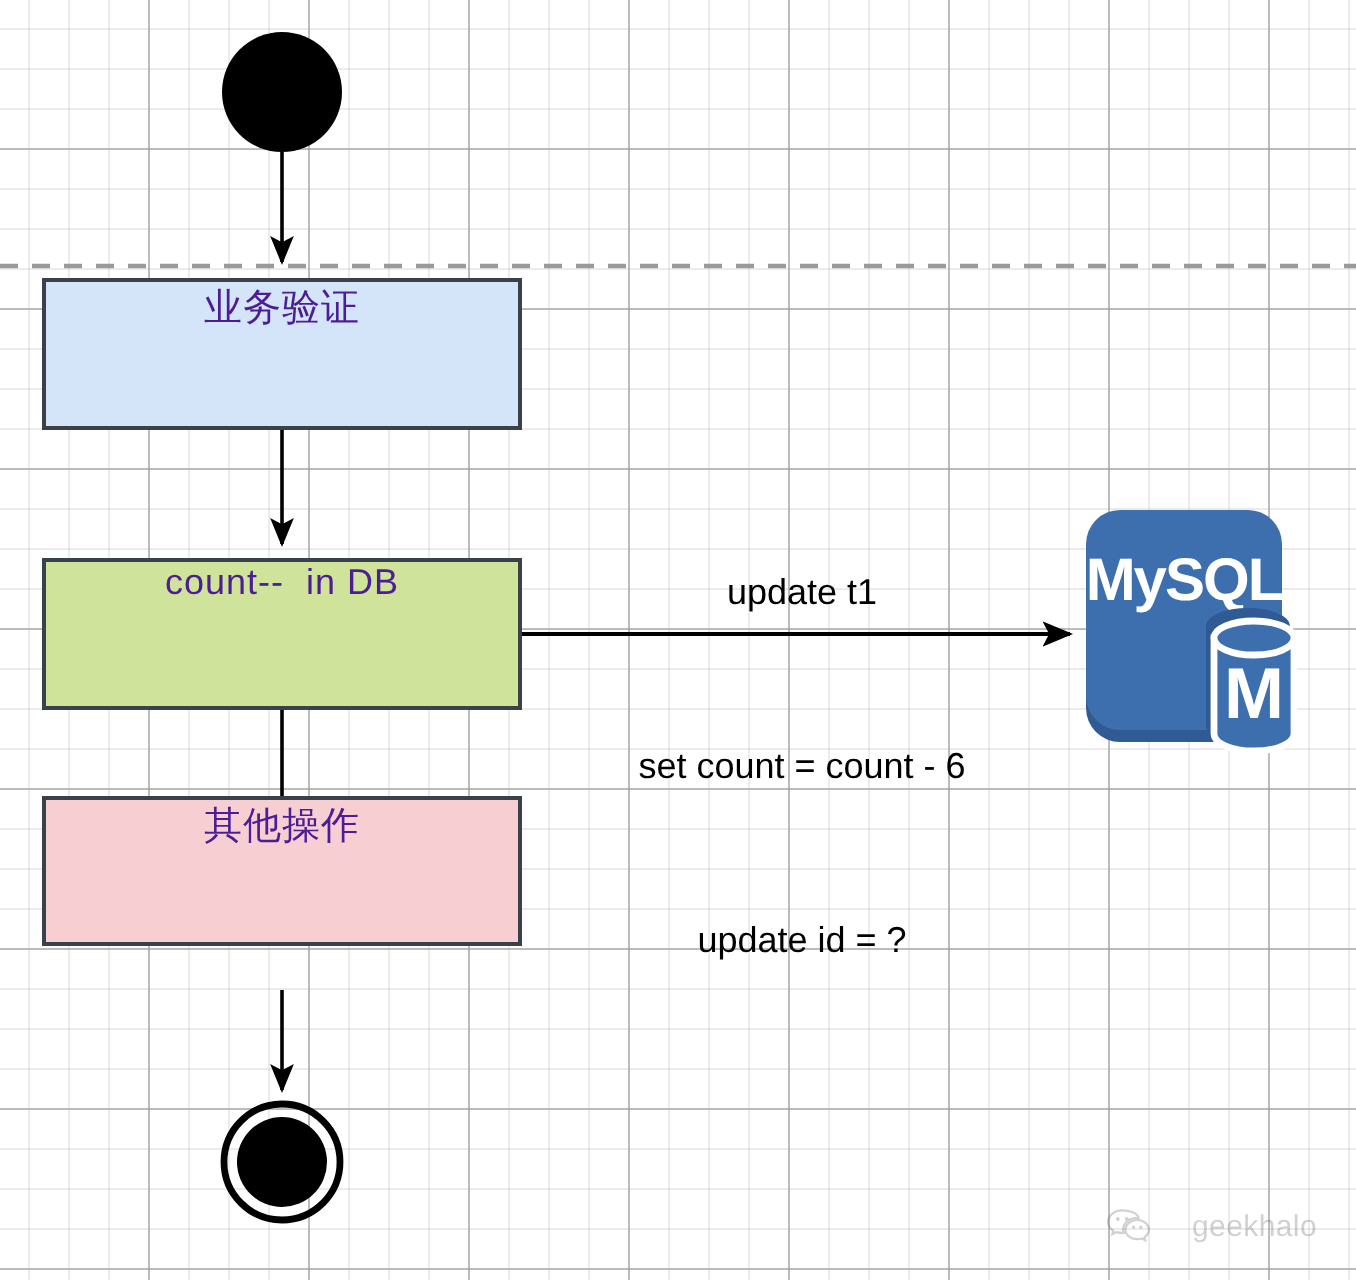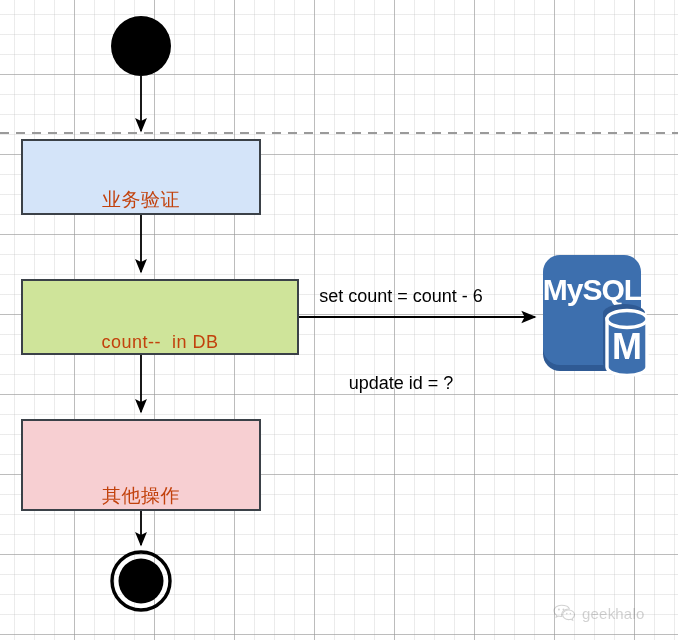--- a/index.html
+++ b/index.html
@@ -26,38 +26,38 @@
     position: absolute;
     left: 0; top: 0;
     width: 678px;
     height: 640px;
   }
   .node-box {
     position: absolute;
     box-sizing: border-box;
     border: 2px solid #3b4148;
     display: flex;
-    align-items: flex-end;
+    align-items: flex-start;
     justify-content: center;
-    color: #c2410c;
+    color: #4c1d95;
     font-size: 19px;
     letter-spacing: 0.5px;
     white-space: pre;
   }
   #box-validate {
     left: 21px; top: 139px; width: 240px; height: 76px;
     background: #d4e4f9;
   }
   #box-count {
-    left: 21px; top: 279px; width: 278px; height: 76px;
+    left: 21px; top: 279px; width: 240px; height: 76px;
     background: #cfe49a;
     font-size: 18px;
   }
   #box-other {
-    left: 21px; top: 419px; width: 240px; height: 92px;
+    left: 21px; top: 398px; width: 240px; height: 75px;
     background: #f7cfd2;
   }
   #sql-label {
     position: absolute;
     left: 281px; top: 224px;
     width: 240px;
     text-align: center;
     font-size: 18px;
     line-height: 29px;
     color: #000000;
@@ -66,21 +66,21 @@
   #mysql-logo {
     position: absolute;
     left: 541px; top: 253px;
     width: 118px; height: 124px;
   }
   #watermark {
     position: absolute;
     left: 553px; top: 604px;
     display: flex;
     align-items: center;
-    gap: 7px;
+    gap: 21px;
     opacity: 0.30;
   }
   #watermark .wm-text {
     font-size: 15px;
     color: #6a6a6a;
     letter-spacing: 0.2px;
   }
 </style>
 </head>
 <body>
@@ -118,20 +118,21 @@
 
   <div id="box-count" class="node-box">
     <span>count--  in DB</span>
   </div>
 
   <div id="box-other" class="node-box">
     <span>其他操作</span>
   </div>
 
   <div id="sql-label">
+    <div>update t1</div>
     <div>set count = count - 6</div>
     <div>update id = ?</div>
   </div>
 
   <svg id="mysql-logo" viewBox="0 0 118 124" xmlns="http://www.w3.org/2000/svg">
 
     <rect x="2" y="8" width="98" height="110" rx="17" ry="17" fill="#2f5a94"></rect>
 
     <rect x="2" y="2" width="98" height="110" rx="17" ry="17" fill="#3d6fae"></rect>
 

